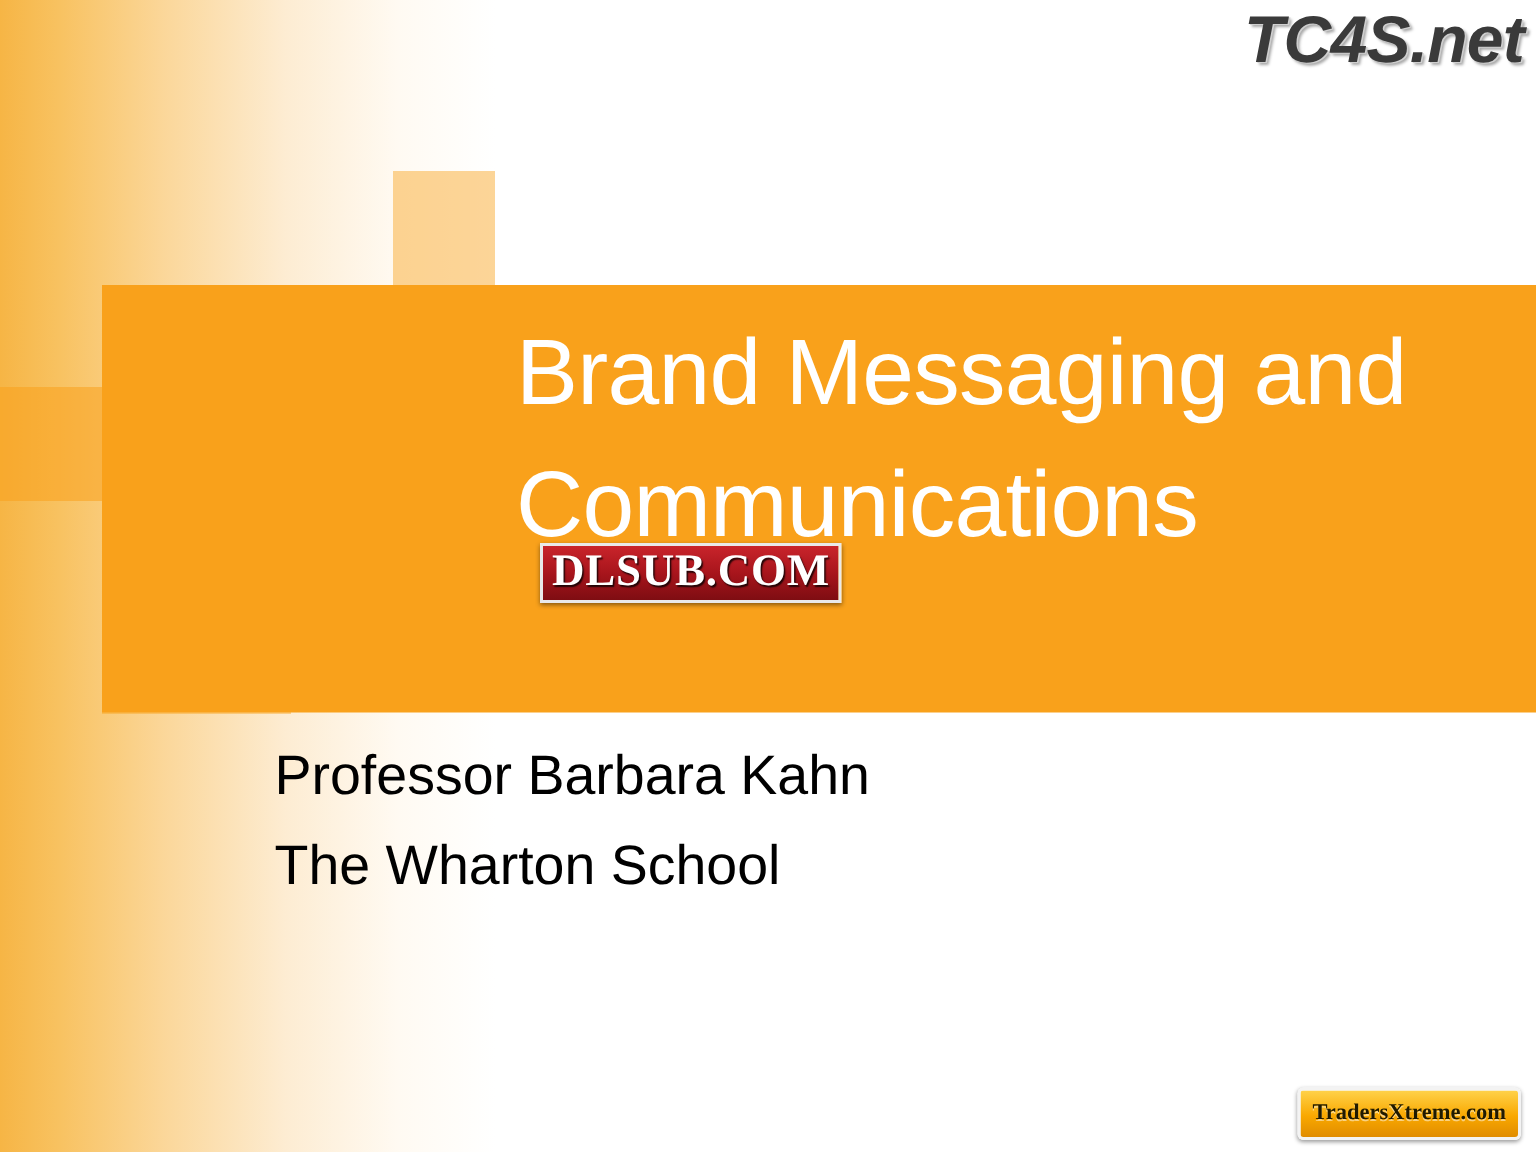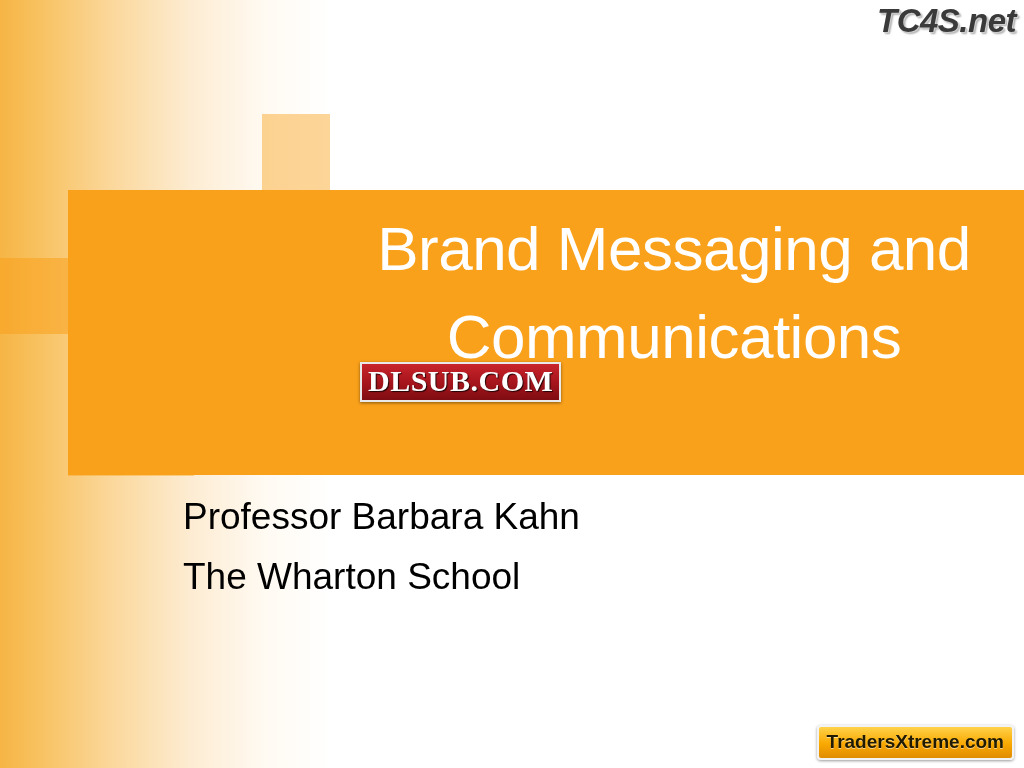--- a/index.html
+++ b/index.html
@@ -57,21 +57,20 @@
     position: absolute;
     left: 344px;
     top: 205px;
     width: 660px;
     color: #ffffff;
     font-size: 62px;
     line-height: 88px;
     font-weight: 400;
     letter-spacing: -0.5px;
     white-space: pre-wrap;
-    text-align: center;
   }
 
   
   .subtitle {
     position: absolute;
     left: 183px;
     top: 487px;
     width: 800px;
     color: #000000;
     font-size: 37px;
@@ -80,21 +79,21 @@
   }
   .subtitle-line {
     white-space: nowrap;
   }
 
   
   .wm-topright {
     position: absolute;
     right: 8px;
     top: 2px;
-    font-size: 33px;
+    font-size: 44px;
     font-weight: bold;
     font-style: italic;
     color: #3a3a3a;
     text-shadow:
       1px 1px 0 #cfcfcf,
       2px 2px 2px rgba(0,0,0,0.35);
     letter-spacing: -0.5px;
   }
 
   .wm-center {
@@ -121,23 +120,23 @@
     position: absolute;
     right: 10px;
     bottom: 8px;
     padding: 2px 8px 3px 8px;
     background: linear-gradient(to bottom, #ffd24a 0%, #f9a800 55%, #e08c00 100%);
     border: 2px solid #f3f3f3;
     border-radius: 4px;
     box-shadow: 0 1px 3px rgba(0,0,0,0.4);
   }
   .wm-bottomright-text {
-    font-family: Liberation Sans, sans-serif;
+    font-family: Liberation Serif, serif;
     font-weight: bold;
-    font-size: 19px;
+    font-size: 15px;
     line-height: 26px;
     color: #201a00;
     text-shadow: 0 1px 0 rgba(255,255,255,0.5);
   }
 </style>
 </head>
 <body>
 
 <div id="slide">
 

